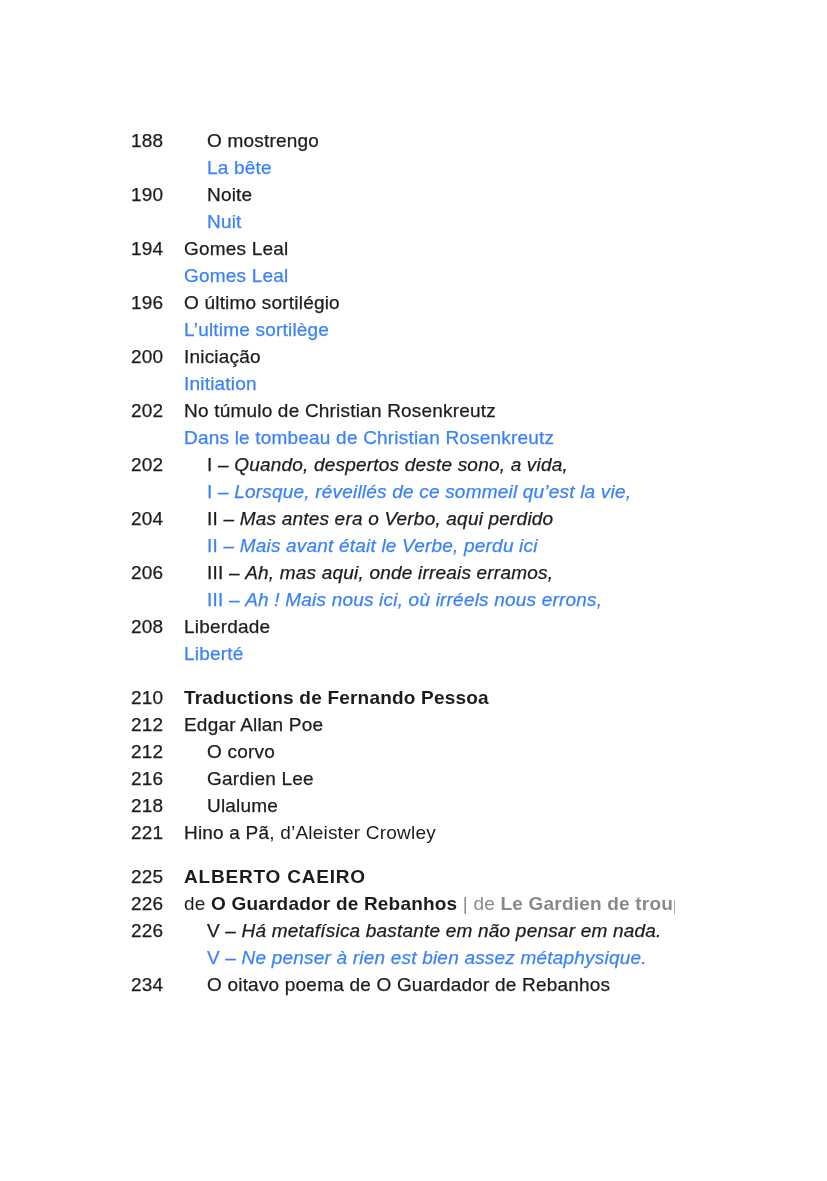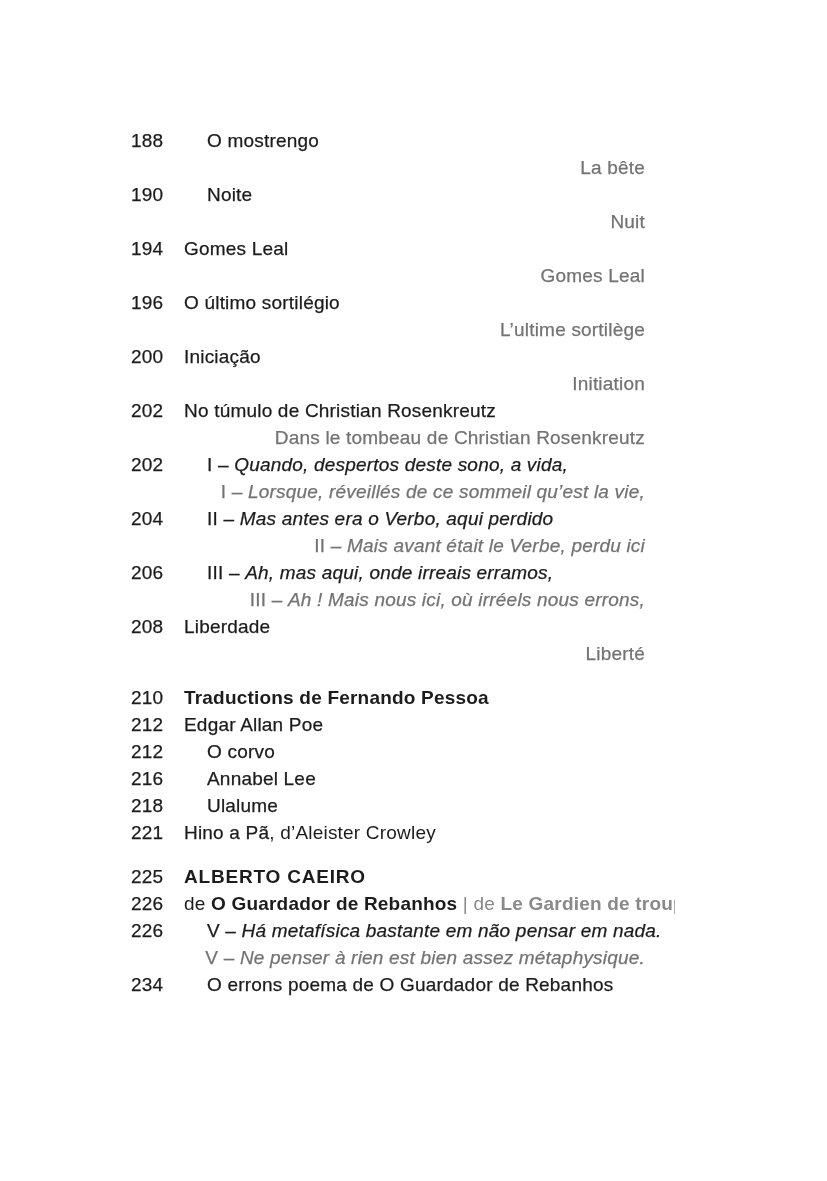--- a/index.html
+++ b/index.html
@@ -27,21 +27,21 @@
     -webkit-text-stroke: 0.25px currentColor;
   }
   .section + .section { margin-top: 17px; }
   .row { display: flex; align-items: baseline; }
   .num {
     flex: 0 0 53px;
     white-space: nowrap;
   }
   .title { white-space: nowrap; }
   .ind2 .title { padding-left: 23px; }
-  .fr { color: #737373; justify-content: flex-end; }
+  .fr { color: #3b82f6; }
   .gray { color: #898989; }
   .italic { font-style: italic; }
   .bold { font-weight: 700; -webkit-text-stroke: 0; }
   .light { -webkit-text-stroke: 0; }
   .caps { letter-spacing: 0.8px; text-align: center; }
 </style>
 </head>
 <body>
 
 <div class="page">
@@ -136,21 +136,21 @@
         <div class="row">
           <span class="num">212</span>
           <span class="title"><span>Edgar Allan Poe</span></span>
         </div>
         <div class="row ind2">
           <span class="num">212</span>
           <span class="title"><span>O corvo</span></span>
         </div>
         <div class="row ind2">
           <span class="num">216</span>
-          <span class="title"><span>Annabel Lee</span></span>
+          <span class="title"><span>Gardien Lee</span></span>
         </div>
         <div class="row ind2">
           <span class="num">218</span>
           <span class="title"><span>Ulalume</span></span>
         </div>
         <div class="row">
           <span class="num">221</span>
           <span class="title"><span>Hino a Pã</span><span class="light">, d’Aleister Crowley</span></span>
         </div>
       </div>
@@ -166,17 +166,17 @@
         <div class="row ind2">
           <span class="num">226</span>
           <span class="title"><span>V – </span><span class="italic">Há metafísica bastante em não pensar em nada.</span></span>
         </div>
         <div class="row ind2 fr">
           <span class="num"></span>
           <span class="title"><span>V – </span><span class="italic">Ne penser à rien est bien assez métaphysique.</span></span>
         </div>
         <div class="row ind2">
           <span class="num">234</span>
-          <span class="title"><span>O errons poema de O Guardador de Rebanhos</span></span>
+          <span class="title"><span>O oitavo poema de O Guardador de Rebanhos</span></span>
         </div>
       </div>
     </div>
 </div>
 
 </body></html>

